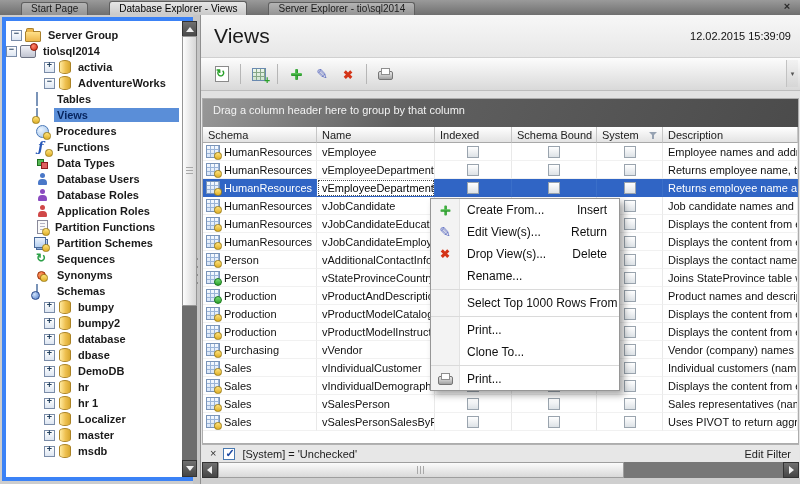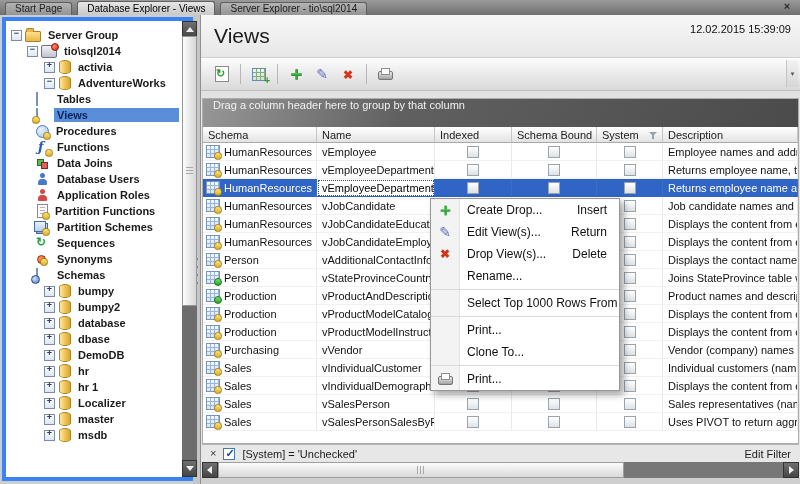--- a/index.html
+++ b/index.html
@@ -6,31 +6,31 @@
   body{width:800px;height:484px;position:relative;overflow:hidden;
        font-family:"Liberation Sans",sans-serif;background:#d4d4d4;
        -webkit-font-smoothing:antialiased;}
   .app{position:absolute;inset:0;}
 
   
   .tabstrip{position:absolute;left:0;top:0;width:800px;height:15px;
     background:linear-gradient(#9a9a9a,#6f6f6f);display:flex;align-items:flex-end;}
   .tab{height:12px;line-height:12px;padding:0 9px;font-size:10px;color:#1c1c1c;
     background:linear-gradient(#b4b4b4,#949494);border:1px solid #5f5f5f;border-bottom:none;
-    border-radius:3px 3px 0 0;margin-left:5px;white-space:nowrap;}
+    border-radius:3px 3px 0 0;margin-left:21px;white-space:nowrap;}
   .tab.active{background:linear-gradient(#e6e6e6,#c9c9c9);color:#000;height:13px;line-height:13px;}
   .tabclose{position:absolute;right:6px;top:0;width:14px;height:13px;text-align:center;
     font-size:11px;line-height:13px;color:#2a2a2a;font-weight:bold;}
 
   
   .leftpanel{position:absolute;left:0;top:15px;width:200px;bottom:0;background:#cdcdcd;}
   .treebox{position:absolute;left:2px;top:2px;width:191px;bottom:3px;background:#fff;
     border:4px solid #3b82f6;overflow:hidden;}
   .titem{height:16px;display:flex;align-items:center;font-size:11px;color:#1a1a1a;white-space:nowrap;}
-  .lvl0{padding-left:5px}.lvl1{padding-left:21px}.lvl2{padding-left:38px}.lvl3{padding-left:30px}
+  .lvl0{padding-left:5px}.lvl1{}.lvl2{padding-left:38px}.lvl3{padding-left:30px}
   .xp{width:9px;height:9px;border:1px solid #7a8ca8;flex:none;margin-right:3px;position:relative;
     background:linear-gradient(#ffffff,#dde6f2);}
   .xp::before{position:absolute;left:0;top:-2.5px;width:9px;text-align:center;font-size:9px;
     color:#23405f;font-weight:bold;}
   .xp.minus::before{content:"−";}
   .xp.plus::before{content:"+";}
   .tico{width:14px;height:13px;flex:none;margin-right:4px;position:relative;}
   .tlabel{padding:0 3px;height:14px;line-height:14px;font-weight:bold;}
   .tlabel.b{font-weight:bold;}
   .titem.sel .tlabel{background:#5a8ed8;color:#06245e;flex:1;margin-right:18px;}
@@ -51,37 +51,37 @@
 
   .splitter{position:absolute;left:193px;top:15px;width:7px;bottom:0;background:#c6c6c6;}
   .splitter .dots{position:absolute;left:2px;top:243px;width:3px;height:32px;
     background:repeating-linear-gradient(#8e8e8e 0 2px,transparent 2px 8px);}
 
   
   .main{position:absolute;left:200px;top:15px;right:0;bottom:0;background:#e6e6e6;
     border-left:1px solid #8f8f8f;}
   .mhead{position:absolute;top:0;left:0;right:0;height:42px;background:linear-gradient(#f7f7f7,#e7e7e7);}
   .mtitle{position:absolute;left:13px;top:9px;font-size:21px;color:#1b1b1b;}
-  .mtime{position:absolute;right:9px;top:8px;font-size:11px;color:#101010;}
+  .mtime{position:absolute;right:9px;top:15px;font-size:11px;color:#101010;}
 
   .toolbar{position:absolute;top:42px;left:0;right:0;height:34px;
     background:linear-gradient(#fcfcfc,#d9d9d9);border-top:1px solid #d0d0d0;
     border-bottom:1px solid #bdbdbd;display:flex;align-items:center;padding-left:8px;box-sizing:border-box;}
   .tbtn{width:24px;height:24px;display:flex;align-items:center;justify-content:center;margin:0 1px;flex:none;}
   .tsep{width:1px;height:20px;background:#b6b6b6;margin:0 5px;flex:none;}
   .tboverflow{position:absolute;right:2px;top:2px;bottom:3px;width:11px;
     background:linear-gradient(#f2f2f2,#d6d6d6);border-left:1px solid #c2c2c2;
     display:flex;align-items:center;justify-content:center;font-size:7px;color:#555;}
 
   .gap{position:absolute;top:76px;left:0;right:0;height:7px;background:#e2e2e2;}
 
   .grid{position:absolute;top:83px;left:1px;right:1px;bottom:40px;background:#fff;
     border:1px solid #adadad;box-sizing:border-box;overflow:hidden;}
   .groupbar{height:28px;background:linear-gradient(118deg,#989898 0%,#606060 34%,#4b4b4b 100%);
-    color:#f2f2f2;font-size:11px;display:flex;align-items:flex-start;
+    color:#f2f2f2;font-size:11px;display:flex;align-items:center;
     padding:0 0 6px 10px;box-sizing:border-box;}
   .ghead{height:16px;display:flex;}
   .hcell{background:linear-gradient(#ffffff,#e3e3e3);border-right:1px solid #c6c6c6;
     border-bottom:1px solid #a9a9a9;font-size:11px;color:#202020;display:flex;align-items:center;
     padding-left:5px;box-sizing:border-box;position:relative;white-space:nowrap;overflow:hidden;}
   .c-schema{width:114px;flex:none}.c-name{width:118px;flex:none}.c-ind{width:77px;flex:none}
   .c-sb{width:85px;flex:none}.c-sys{width:66px;flex:none}.c-desc{flex:1;min-width:0;}
   .funnel{position:absolute;right:4px;top:4px;width:9px;height:9px;}
   .funnel::before{content:"";position:absolute;left:0;top:1px;border-left:4px solid transparent;
     border-right:4px solid transparent;border-top:4px solid #96a2b2;}
@@ -251,25 +251,29 @@
       <div class="titem lvl3">
           <span class="tico i-proc badge-y"></span>
           <span class="tlabel">Procedures</span>
         </div>
       <div class="titem lvl3">
           <span class="tico i-func badge-y"></span>
           <span class="tlabel">Functions</span>
         </div>
       <div class="titem lvl3">
           <span class="tico i-dtype"></span>
-          <span class="tlabel">Data Joins</span>
+          <span class="tlabel">Data Types</span>
         </div>
       <div class="titem lvl3">
           <span class="tico i-person"></span>
           <span class="tlabel">Database Users</span>
+        </div>
+      <div class="titem lvl3">
+          <span class="tico i-person role"></span>
+          <span class="tlabel">Database Roles</span>
         </div>
       <div class="titem lvl3">
           <span class="tico i-person approle"></span>
           <span class="tlabel">Application Roles</span>
         </div>
       <div class="titem lvl3">
           <span class="tico i-doc badge-y"></span>
           <span class="tlabel">Partition Functions</span>
         </div>
       <div class="titem lvl3">
@@ -713,21 +717,21 @@
     </div>
     <div class="bstrip"></div>
   </div>
 
   <div class="menu">
     <div class="gutterbg"></div>
     <div class="mitem">
       <span class="mico">
           <span class="plusico" style="transform:scale(.9)"></span>
         </span>
-      <span class="mlabel">Create Drop...</span>
+      <span class="mlabel">Create From...</span>
       <span class="mshort">Insert</span>
     </div>
     <div class="mitem">
       <span class="mico">
           <span class="pencil"></span>
         </span>
       <span class="mlabel">Edit View(s)...</span>
       <span class="mshort">Return</span>
     </div>
     <div class="mitem">

